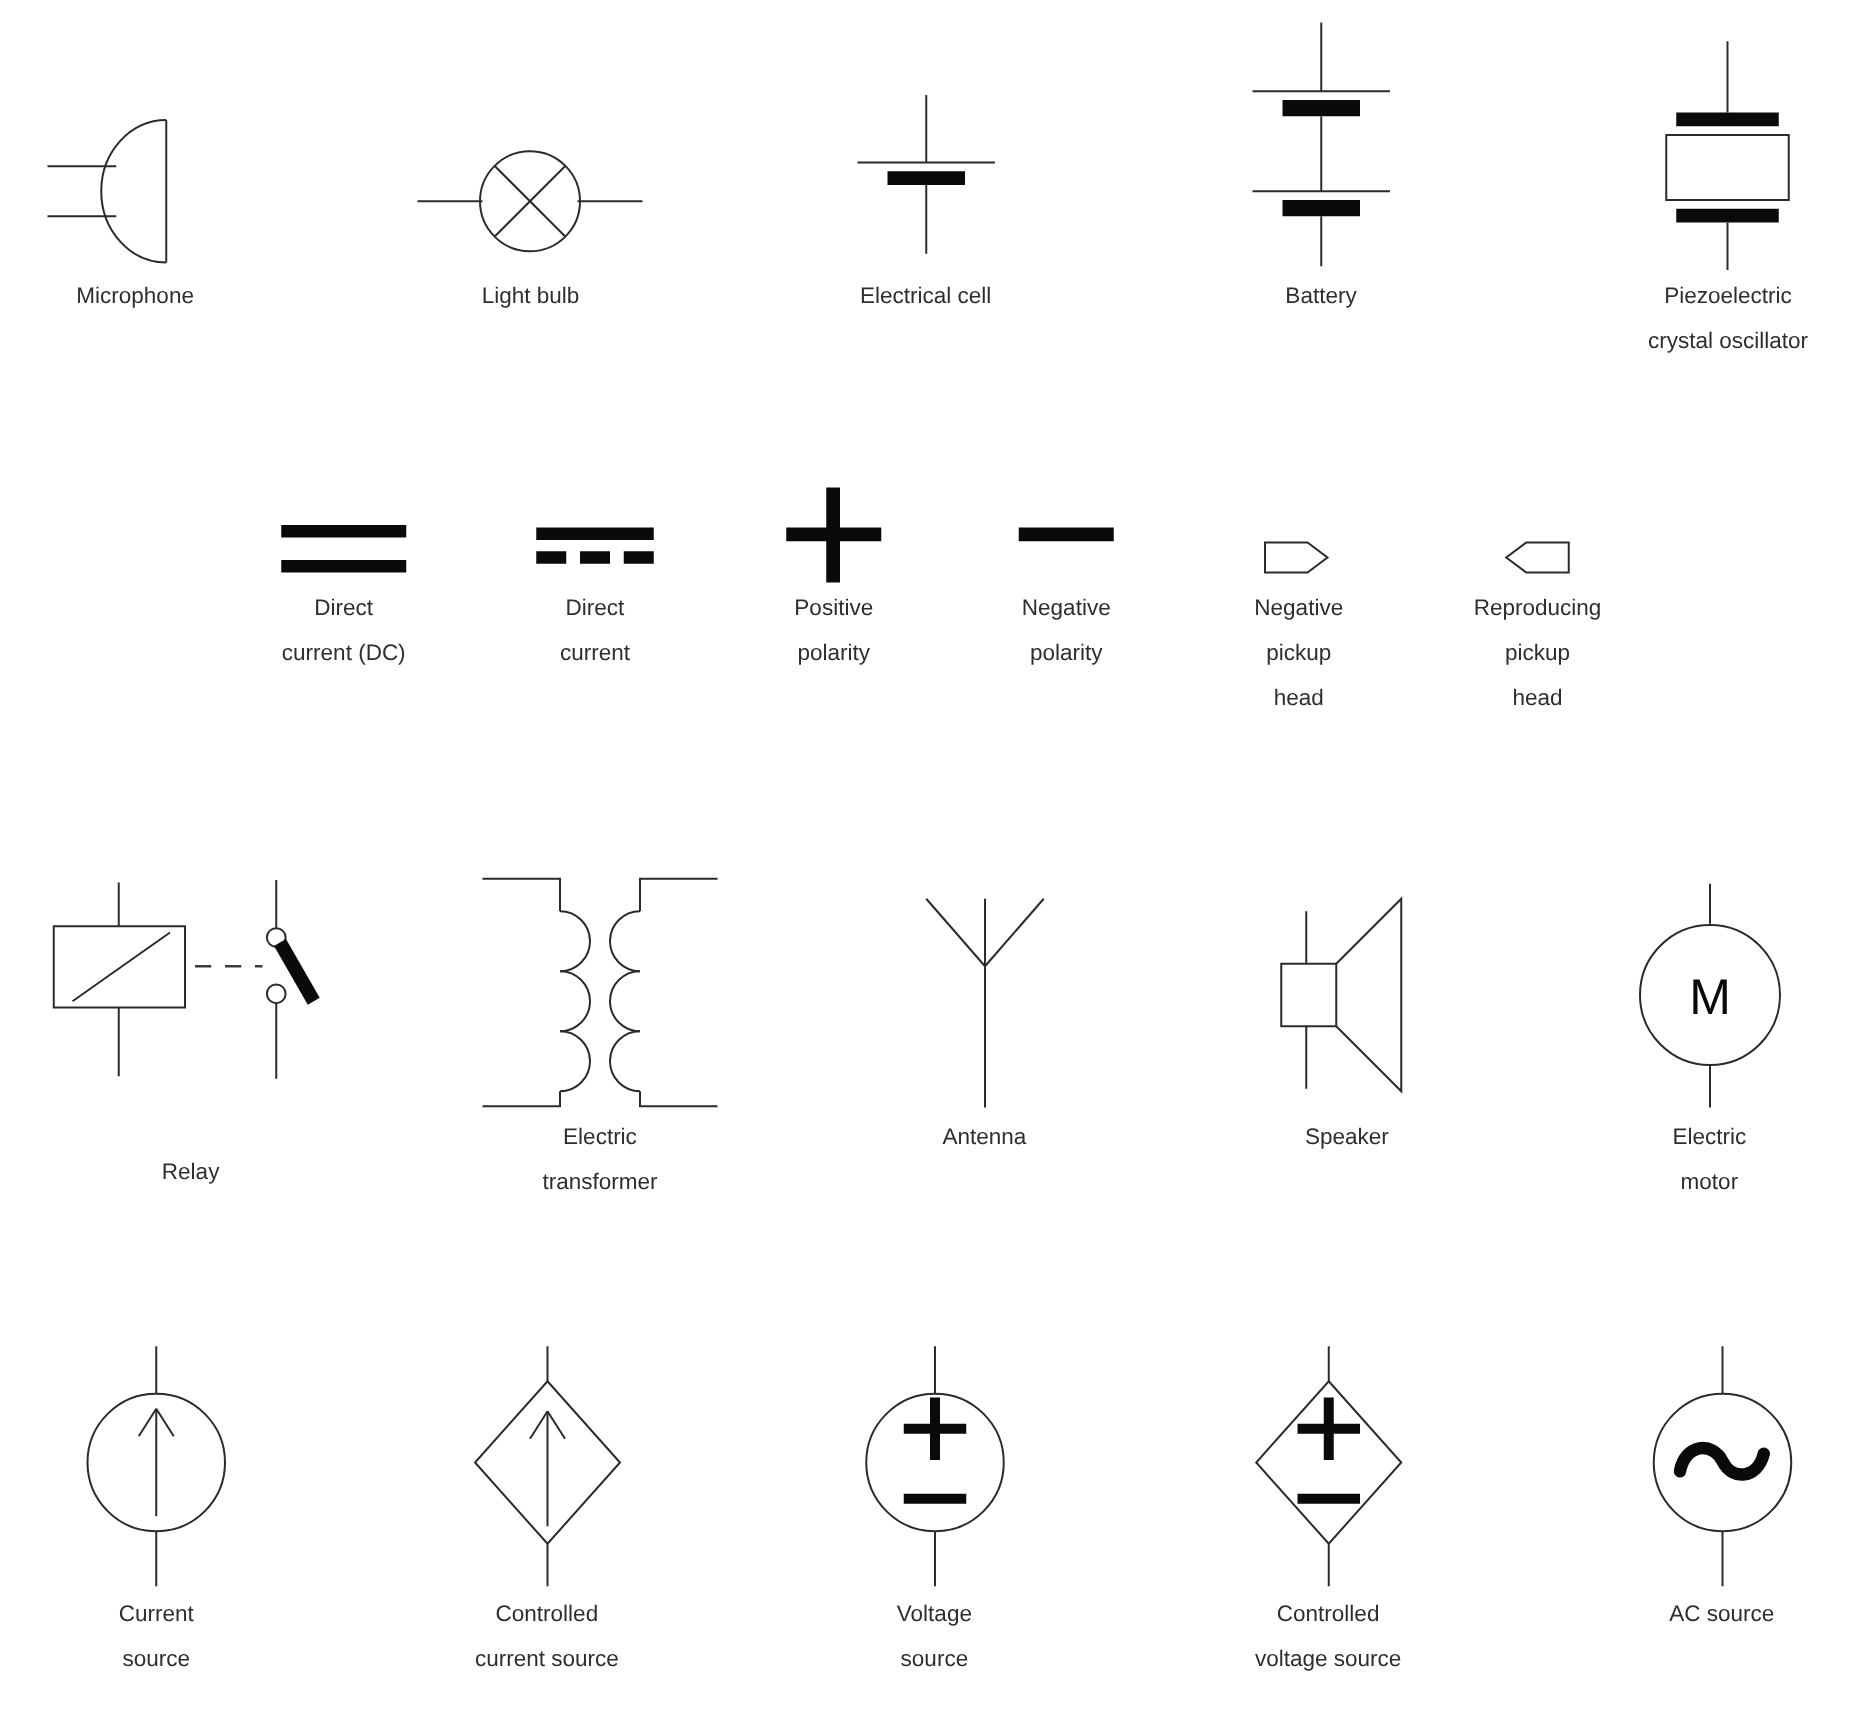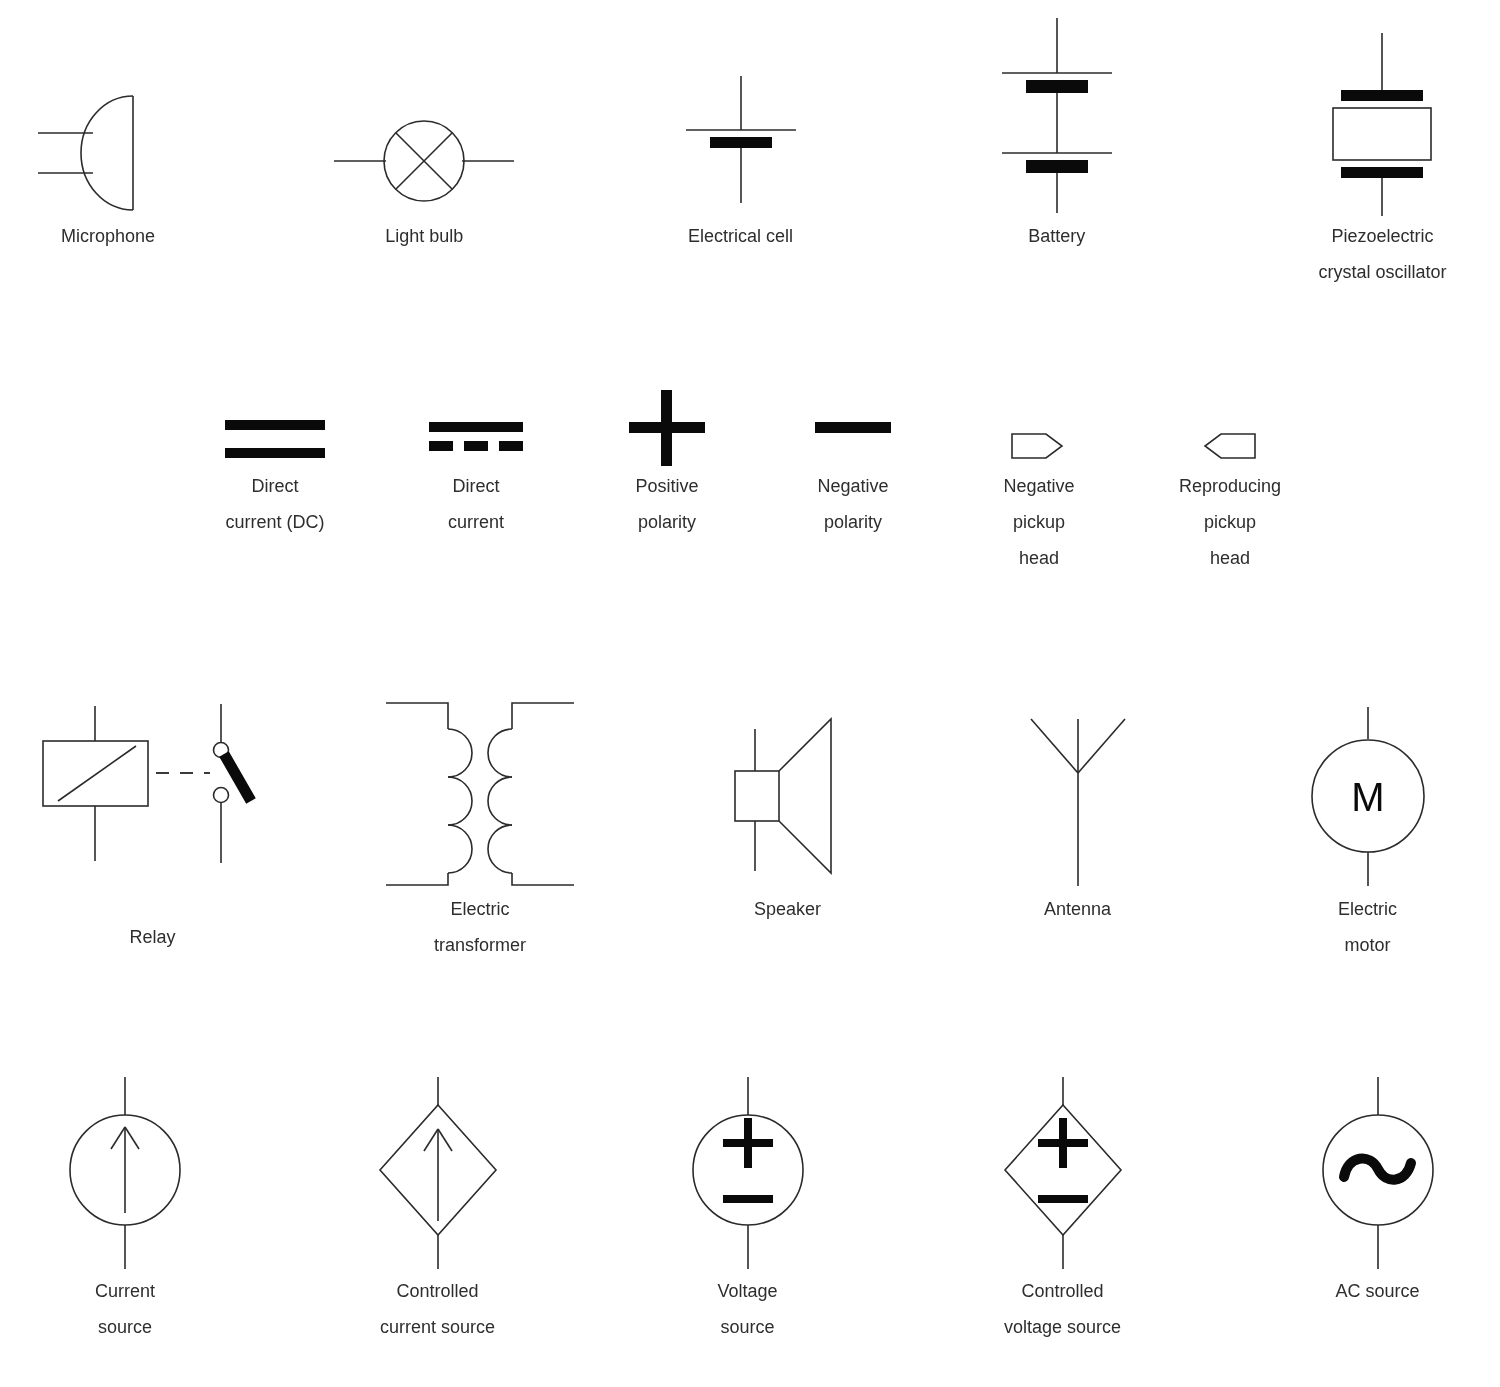--- a/index.html
+++ b/index.html
@@ -240,37 +240,37 @@
           <path class="thin" d="M132 182 V 194 H 194"></path>
         </svg>
       </div>
       <div class="caption">Electric
 transformer</div>
     </div>
 
     <div class="cell" style="width:215px;">
       <div class="glyph" style="height:205px;">
         <svg width="130" height="180" viewBox="0 0 130 180">
+          <path class="thin" d="M65 8 V 175"></path>
+          <path class="thin" d="M65 62 L 18 8"></path>
+          <path class="thin" d="M65 62 L 112 8"></path>
+        </svg>
+      </div>
+      <div class="caption">Antenna</div>
+    </div>
+
+    <div class="cell" style="width:215px;">
+      <div class="glyph" style="height:205px;">
+        <svg width="130" height="180" viewBox="0 0 130 180">
           <path class="thin" d="M32 18 V 160"></path>
           <rect class="wht" x="12" y="60" width="44" height="50"></rect>
           <path class="thin" d="M56 60 L 108 8 V 162 L 56 110"></path>
         </svg>
       </div>
       <div class="caption">Speaker</div>
-    </div>
-
-    <div class="cell" style="width:215px;">
-      <div class="glyph" style="height:205px;">
-        <svg width="130" height="180" viewBox="0 0 130 180">
-          <path class="thin" d="M65 8 V 175"></path>
-          <path class="thin" d="M65 62 L 18 8"></path>
-          <path class="thin" d="M65 62 L 112 8"></path>
-        </svg>
-      </div>
-      <div class="caption">Antenna</div>
     </div>
 
     <div class="cell" style="width:215px;">
       <div class="glyph" style="height:205px;">
         <svg width="130" height="190" viewBox="0 0 130 190">
           <path class="thin" d="M65 6 V 38"></path>
           <circle class="thin" cx="65" cy="95" r="56"></circle>
           <path class="thin" d="M65 151 V 185"></path>
           <text class="mtxt" x="65" y="110" text-anchor="middle">M</text>
         </svg>

